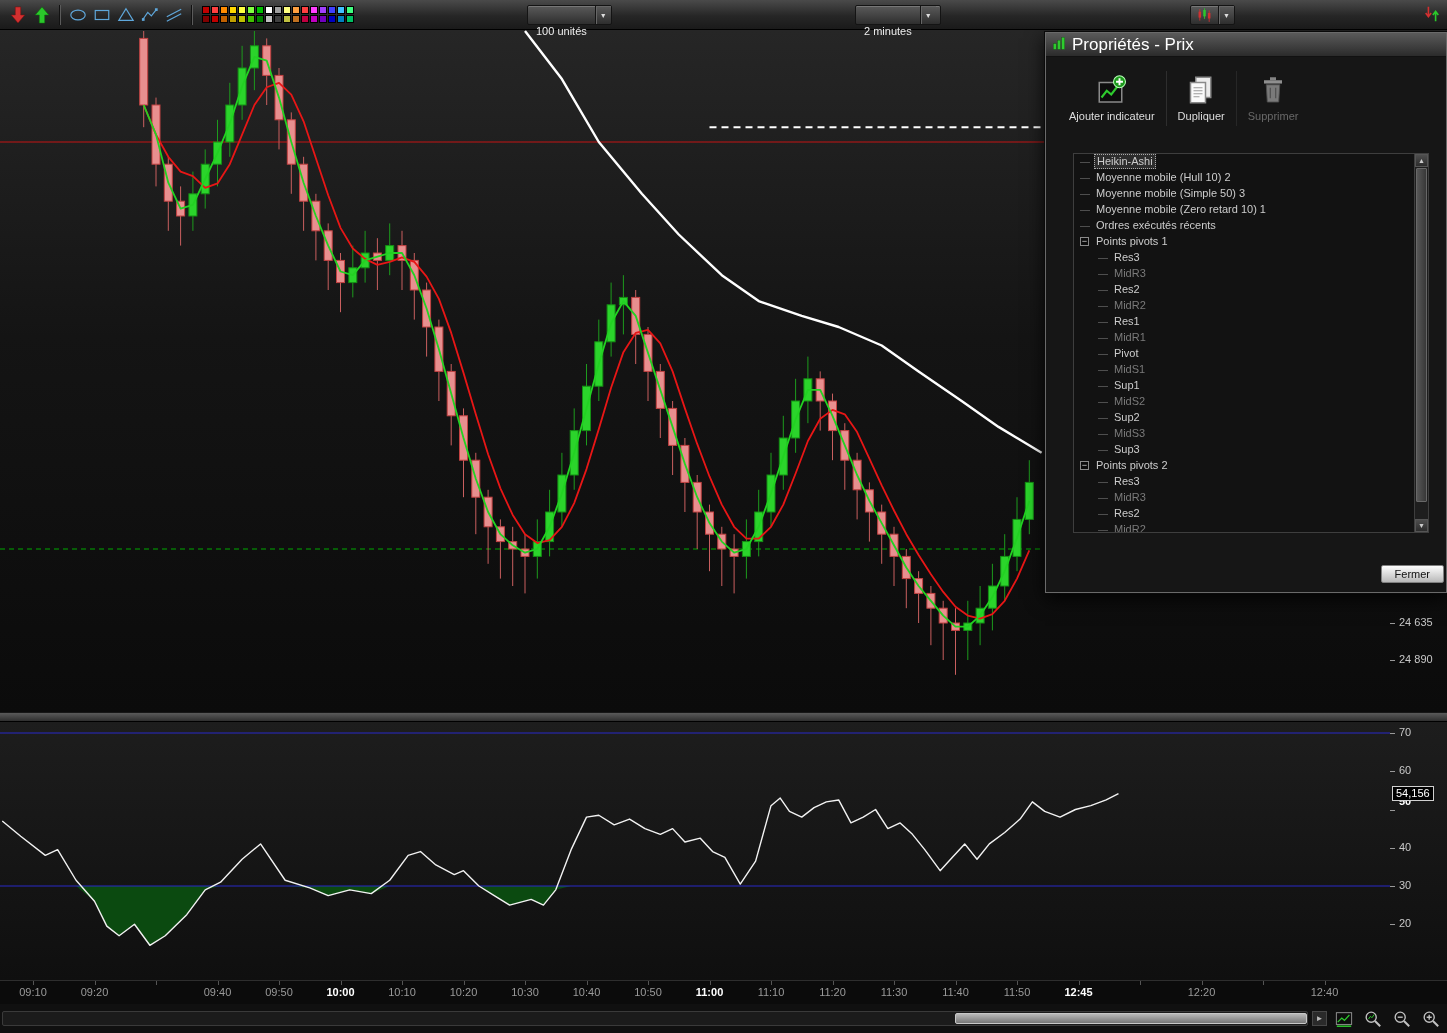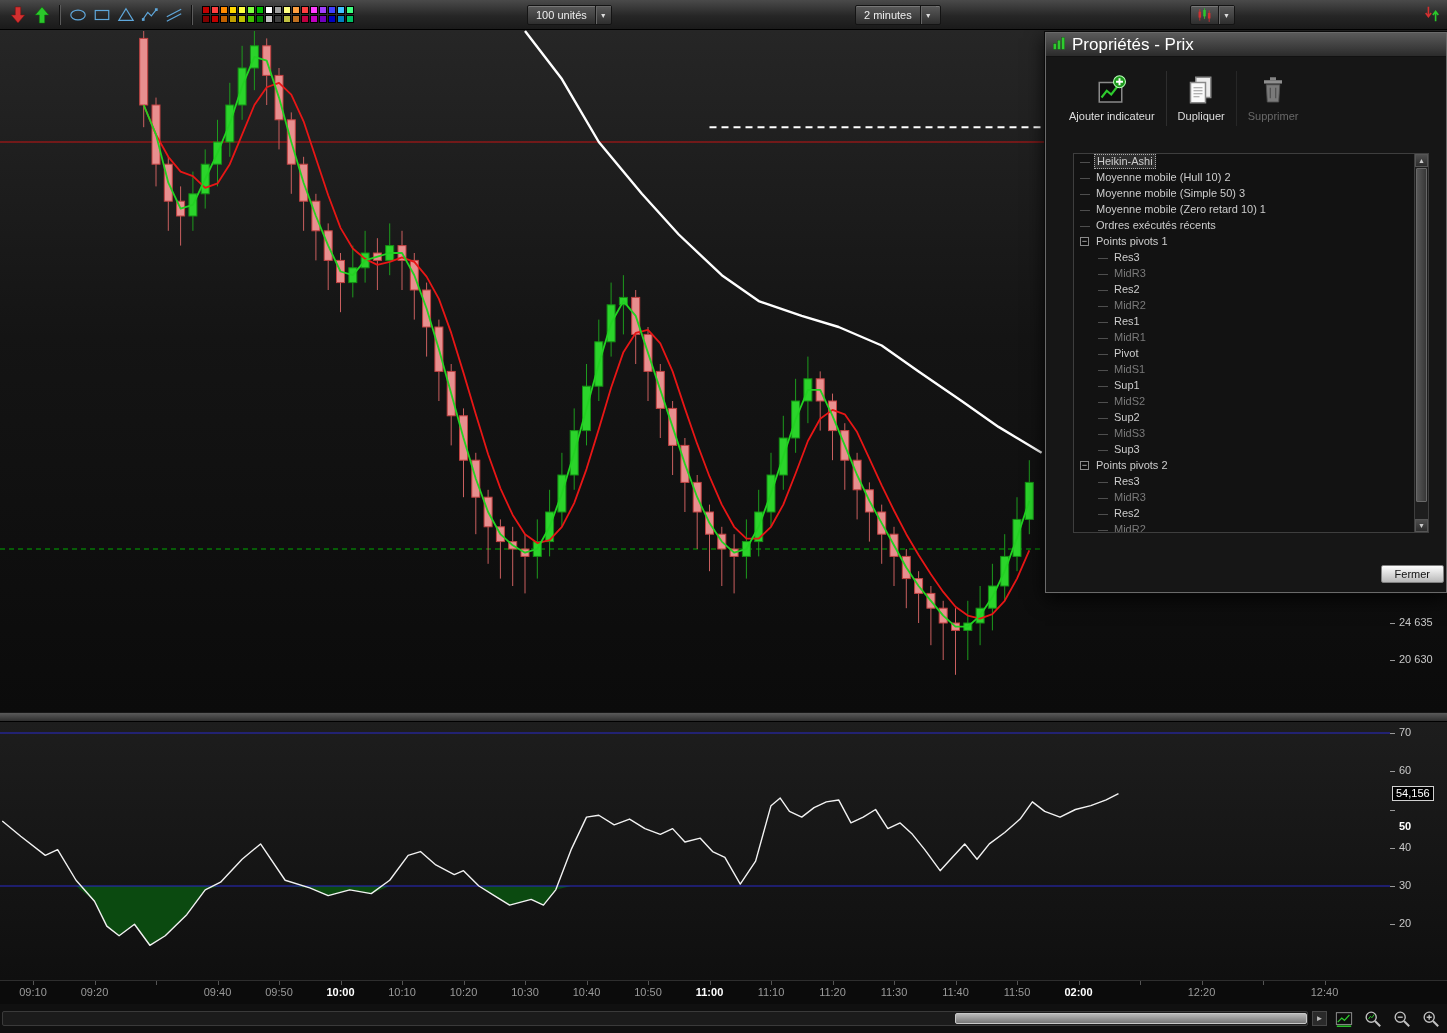--- a/index.html
+++ b/index.html
@@ -6,21 +6,21 @@
 html,body{background:#000}
 .app{position:relative;width:1447px;height:1033px;overflow:hidden;background:#0c0c0c;font-family:"Liberation Sans",sans-serif}
 
 .toolbar{position:absolute;left:0;top:0;width:1447px;height:30px;background:linear-gradient(#4a4a4a,#262626 55%,#1a1a1a);border-bottom:1px solid #000;display:flex;align-items:center;padding:0 6px;z-index:30}
 .tb-group{display:flex;align-items:center}
 .tbtn{width:22px;height:22px;display:flex;align-items:center;justify-content:center;margin:0 1px;border-radius:2px;cursor:pointer}
 .tb-sep{width:2px;height:20px;margin:0 5px;border-left:1px solid #111;border-right:1px solid #5a5a5a}
 .palette{display:grid;grid-template-columns:repeat(17,8px);grid-auto-rows:8px;gap:1px;margin-left:4px}
 .swatch{width:8px;height:8px;border:1px solid #000;cursor:pointer}
 .dd{position:absolute;top:5px;height:20px;display:flex;align-items:stretch;background:linear-gradient(#5a5a5a,#2e2e2e);border:1px solid #141414;box-shadow:inset 0 1px 0 #777;border-radius:2px;color:#eee;font-size:11px;cursor:pointer}
-.dd-label{padding:0 8px;line-height:18px;white-space:nowrap}
+.dd-label{padding:16px 8px;line-height:18px;white-space:nowrap}
 .dd-arrow{width:16px;border-left:1px solid #141414;box-shadow:inset 1px 1px 0 #666;display:flex;align-items:center;justify-content:center}
 .dd-arrow::before{content:"▼";font-size:7px;color:#ddd}
 #units-dd{left:527px;min-width:84px}
 #tf-dd{left:855px;min-width:86px}
 #chart-type-btn{left:1190px}
 #chart-type-btn .dd-label{padding:0 5px;display:flex;align-items:center}
 .window-ic{position:absolute;right:4px;top:5px;width:20px;height:20px}
 
 .price-area{position:absolute;left:0;top:30px;width:1447px;height:682px;background:linear-gradient(#262626,#141414 45%,#0b0b0b)}
 #price-svg{position:absolute;left:0;top:0;display:block}
@@ -333,40 +333,40 @@
         </g>
         <polyline points="143.7,75 156,104.59999999999997 168.3,126.79999999999995 180.60000000000002,141.59999999999997 192.9,146.03999999998922 205.20000000000002,157.88000000000534 217.5,153.4399999999892 229.8,134.2 242.10000000000002,104.59999999999997 254.4,75 266.70000000000005,57.23999999998921 279,52.799999999999955 291.3,64.63999999998919 303.6,91.28000000000537 315.90000000000003,128.28000000000537 328.20000000000005,165.28000000000537 340.5,197.83999999998923 352.8,218.56000000001075 365.1,228.91999999999462 377.40000000000003,234.83999999998923 389.70000000000005,231.88000000000534 402,227.4399999999892 414.3,231.88000000000534 426.6,246.68000000000535 438.90000000000003,268.8800000000054 451.20000000000005,302.9199999999946 463.5,342.88000000000534 475.8,384.3199999999946 488.1,424.2800000000054 500.40000000000003,458.3199999999946 512.7,484.9600000000108 525,504.2 537.3,513.0800000000054 549.6,510.1199999999946 561.9,496.8 574.2,473.1199999999946 586.5,439.0800000000054 598.8000000000001,399.1199999999946 611.1,357.6800000000054 623.4000000000001,322.16000000001077 635.7,302.9199999999946 648,299.9600000000108 660.3000000000001,313.2800000000054 672.6,341.4 684.9000000000001,378.4 697.2,413.9199999999946 709.5,446.48000000000536 721.8000000000001,474.6 734.1,496.8 746.4000000000001,508.63999999998924 758.7,508.63999999998924 771,496.8 783.3000000000001,474.6 795.6,443.51999999999464 807.9000000000001,410.9600000000107 820.2,388.7600000000108 832.5,379.88000000000534 844.8000000000001,384.3199999999946 857.1,402.0800000000054 869.4000000000001,428.71999999999457 881.7,455.36000000001076 894,480.51999999999464 906.3000000000001,504.2 918.6,524.9199999999946 930.9000000000001,544.1600000000108 943.2,561.9199999999946 955.5,576.7199999999946 967.8000000000001,585.6 980.1,588.5600000000107 992.4000000000001,584.1199999999947 1004.7,570.8 1017,548.6 1029.3000000000002,520.4800000000054" fill="none" stroke="#e81616" stroke-width="1.8" stroke-linejoin="round"></polyline>
         <polyline points="143.7,75 156,104.59999999999997 168.3,152.7 180.60000000000002,178.59999999999997 192.9,174.89999999999998 205.20000000000002,149 217.5,123.09999999999997 229.8,93.5 242.10000000000002,56.5 254.4,26.899999999999977 266.70000000000005,30.600000000000023 279,67.60000000000002 291.3,112 303.6,152.7 315.90000000000003,186 328.20000000000005,215.59999999999997 340.5,241.5 352.8,245.2 365.1,230.39999999999998 377.40000000000003,226.7 389.70000000000005,223 402,223 414.3,245.2 426.6,278.5 438.90000000000003,319.2 451.20000000000005,363.6 463.5,408 475.8,448.7 488.1,482 500.40000000000003,504.2 512.7,515.3 525,522.7 537.3,519 549.6,496.8 561.9,463.5 574.2,422.79999999999995 586.5,378.4 598.8000000000001,334 611.1,293.3 623.4000000000001,271.09999999999997 635.7,285.9 648,322.9 660.3000000000001,359.9 672.6,396.9 684.9000000000001,433.9 697.2,467.2 709.5,493.1 721.8000000000001,511.6 734.1,522.7 746.4000000000001,519 758.7,496.8 771,463.5 783.3000000000001,426.5 795.6,389.5 807.9000000000001,359.9 820.2,359.9 832.5,385.79999999999995 844.8000000000001,415.4 857.1,445 869.4000000000001,470.9 881.7,493.1 894,515.3 906.3000000000001,537.5 918.6,556 930.9000000000001,570.8 943.2,585.6 955.5,596.7 967.8000000000001,596.7 980.1,585.6 992.4000000000001,567.1 1004.7,541.2 1017,507.9 1029.3000000000002,470.9" fill="none" stroke="#22d222" stroke-width="1.8" stroke-linejoin="round"></polyline>
         <polyline points="525,1 561.9,49.10000000000002 598.8000000000001,112 641.85,163.79999999999995 678.75,204.5 721.8000000000001,245.2 758.7,271.09999999999997 801.75,285.9 838.6500000000001,297 881.7,315.5 918.6,341.4 961.6500000000001,371 998.5500000000001,396.9 1041.6,422.79999999999995" fill="none" stroke="#ffffff" stroke-width="2.4" stroke-linejoin="round"></polyline>
         <line x1="709.5" x2="1041.6" y1="97.19999999999999" y2="97.19999999999999" stroke="#fff" stroke-width="2" stroke-dasharray="7 5"></line>
       </svg>
     <div class="axis" id="price-axis">
         <div class="atick" style="top: 593px;"></div>
         <div class="alabel" style="top: 586px;">24 635</div>
         <div class="atick" style="top: 630px;"></div>
-        <div class="alabel" style="top: 623px;">20 630</div>
+        <div class="alabel" style="top: 623px;">24 890</div>
       </div>
   </div>
 
   <div class="splitter"></div>
 
   <div class="ind-area">
     <svg id="ind-svg" width="1390" height="258" viewBox="0 0 1390 258">
         <path d="M2.25,164 L2.25,164 L20.7,164 L45.3,164 L57.6,164 L76.05000000000001,164 L94.5,179.3 L106.80000000000001,204.1625 L119.10000000000001,213.725 L134.47500000000002,202.25 L149.85000000000002,223.2875 L165.225,213.725 L186.75,192.6875 L205.20000000000002,167.825 L220.57500000000002,164 L242.10000000000002,164 L260.55,164 L285.15,164 L309.75,165.9125 L328.20000000000005,173.5625 L349.725,167.825 L371.25,171.65 L389.70000000000005,164 L408.15000000000003,164 L420.45000000000005,164 L435.82500000000005,164 L454.27500000000003,164 L463.5,164 L478.875,164 L494.25,173.5625 L509.625,183.125 L531.1500000000001,177.3875 L543.45,183.125 L555.75,167.825 L571.125,164 L586.5,164 L598.8000000000001,164 L614.1750000000001,164 L629.5500000000001,164 L644.9250000000001,164 L660.3000000000001,164 L672.6,164 L684.9000000000001,164 L700.2750000000001,164 L712.575,164 L724.875,164 L740.25,164 L755.625,164 L771,164 L780.225,164 L789.45,164 L801.75,164 L814.0500000000001,164 L826.35,164 L838.6500000000001,164 L850.95,164 L863.25,164 L875.5500000000001,164 L887.85,164 L900.1500000000001,164 L912.45,164 L924.75,164 L940.125,164 L952.4250000000001,164 L964.725,164 L977.0250000000001,164 L989.325,164 L1004.7,164 L1020.075,164 L1032.375,164 L1044.6750000000002,164 L1060.05,164 L1075.425,164 L1090.8,164 L1106.175,164 L1118.4750000000001,164 L1118.4750000000001,164 Z" fill="#0b4a10"></path>
         <line x1="0" x2="1390" y1="11" y2="11" stroke="#2929c8" stroke-width="1"></line>
         <line x1="0" x2="1390" y1="164" y2="164" stroke="#2929c8" stroke-width="1"></line>
         <polyline points="2.25,98.975 20.7,114.275 45.3,133.4 57.6,127.6625 76.05000000000001,158.2625 94.5,179.3 106.80000000000001,204.1625 119.10000000000001,213.725 134.47500000000002,202.25 149.85000000000002,223.2875 165.225,213.725 186.75,192.6875 205.20000000000002,167.825 220.57500000000002,160.175 242.10000000000002,137.225 260.55,121.925 285.15,158.2625 309.75,165.9125 328.20000000000005,173.5625 349.725,167.825 371.25,171.65 389.70000000000005,158.2625 408.15000000000003,133.4 420.45000000000005,129.575 435.82500000000005,142.9625 454.27500000000003,152.525 463.5,148.7 478.875,164 494.25,173.5625 509.625,183.125 531.1500000000001,177.3875 543.45,183.125 555.75,167.825 571.125,127.6625 586.5,95.14999999999999 598.8000000000001,93.2375 614.1750000000001,102.8 629.5500000000001,97.0625 644.9250000000001,106.625 660.3000000000001,112.3625 672.6,106.625 684.9000000000001,120.01249999999999 700.2750000000001,116.1875 712.575,129.575 724.875,135.3125 740.25,162.0875 755.625,139.1375 771,83.675 780.225,76.02499999999999 789.45,89.4125 801.75,95.14999999999999 814.0500000000001,85.58749999999999 826.35,79.85 838.6500000000001,77.9375 850.95,100.88749999999999 863.25,95.14999999999999 875.5500000000001,87.5 887.85,106.625 900.1500000000001,100.88749999999999 912.45,112.3625 924.75,127.6625 940.125,148.7 952.4250000000001,135.3125 964.725,121.925 977.0250000000001,137.225 989.325,121.925 1004.7,110.44999999999999 1020.075,97.0625 1032.375,79.85 1044.6750000000002,89.4125 1060.05,95.14999999999999 1075.425,87.5 1090.8,83.675 1106.175,77.9375 1118.4750000000001,71.6033" fill="none" stroke="#f2f2f2" stroke-width="1.4" stroke-linejoin="round"></polyline>
       </svg>
     <div class="axis" id="ind-axis">
         <div class="atick" style="top: 11px;"></div>
         <div class="alabel" style="top: 4px;">70</div>
         <div class="atick" style="top: 49.25px;"></div>
         <div class="alabel" style="top: 42.25px;">60</div>
         <div class="atick" style="top: 87.5px;"></div>
-        <div class="alabel bold" style="top: 98px; text-align: right;">50</div>
+        <div class="alabel bold" style="top: 73px; text-align: right;">50</div>
         <div class="atick" style="top: 125.75px;"></div>
         <div class="alabel" style="top: 118.75px;">40</div>
         <div class="atick" style="top: 164px;"></div>
         <div class="alabel" style="top: 157px;">30</div>
         <div class="atick" style="top: 202.25px;"></div>
         <div class="alabel" style="top: 195.25px;">20</div>
         <div class="cur-box" style="top: 63.6033px;">54,156</div>
       </div>
   </div>
 
@@ -399,21 +399,21 @@
       <div class="tlabel" style="left: 771px;">11:10</div>
       <div class="ttick" style="left: 832.5px;"></div>
       <div class="tlabel" style="left: 832.5px;">11:20</div>
       <div class="ttick" style="left: 894px;"></div>
       <div class="tlabel" style="left: 894px;">11:30</div>
       <div class="ttick" style="left: 955.5px;"></div>
       <div class="tlabel" style="left: 955.5px;">11:40</div>
       <div class="ttick" style="left: 1017px;"></div>
       <div class="tlabel" style="left: 1017px;">11:50</div>
       <div class="ttick" style="left: 1078.5px;"></div>
-      <div class="tlabel bold" style="left: 1078.5px;">02:00</div>
+      <div class="tlabel bold" style="left: 1078.5px;">12:45</div>
       <div class="ttick" style="left: 1140px;"></div>
       <div class="tlabel" style="left: 1140px; margin-top: 48px;">12:10</div>
       <div class="ttick" style="left: 1201.5px;"></div>
       <div class="tlabel" style="left: 1201.5px;">12:20</div>
       <div class="ttick" style="left: 1263px;"></div>
       <div class="tlabel" style="left: 1263px; margin-top: 32px;">12:30</div>
       <div class="ttick" style="left: 1324.5px;"></div>
       <div class="tlabel" style="left: 1324.5px;">12:40</div>
     </div>
 

